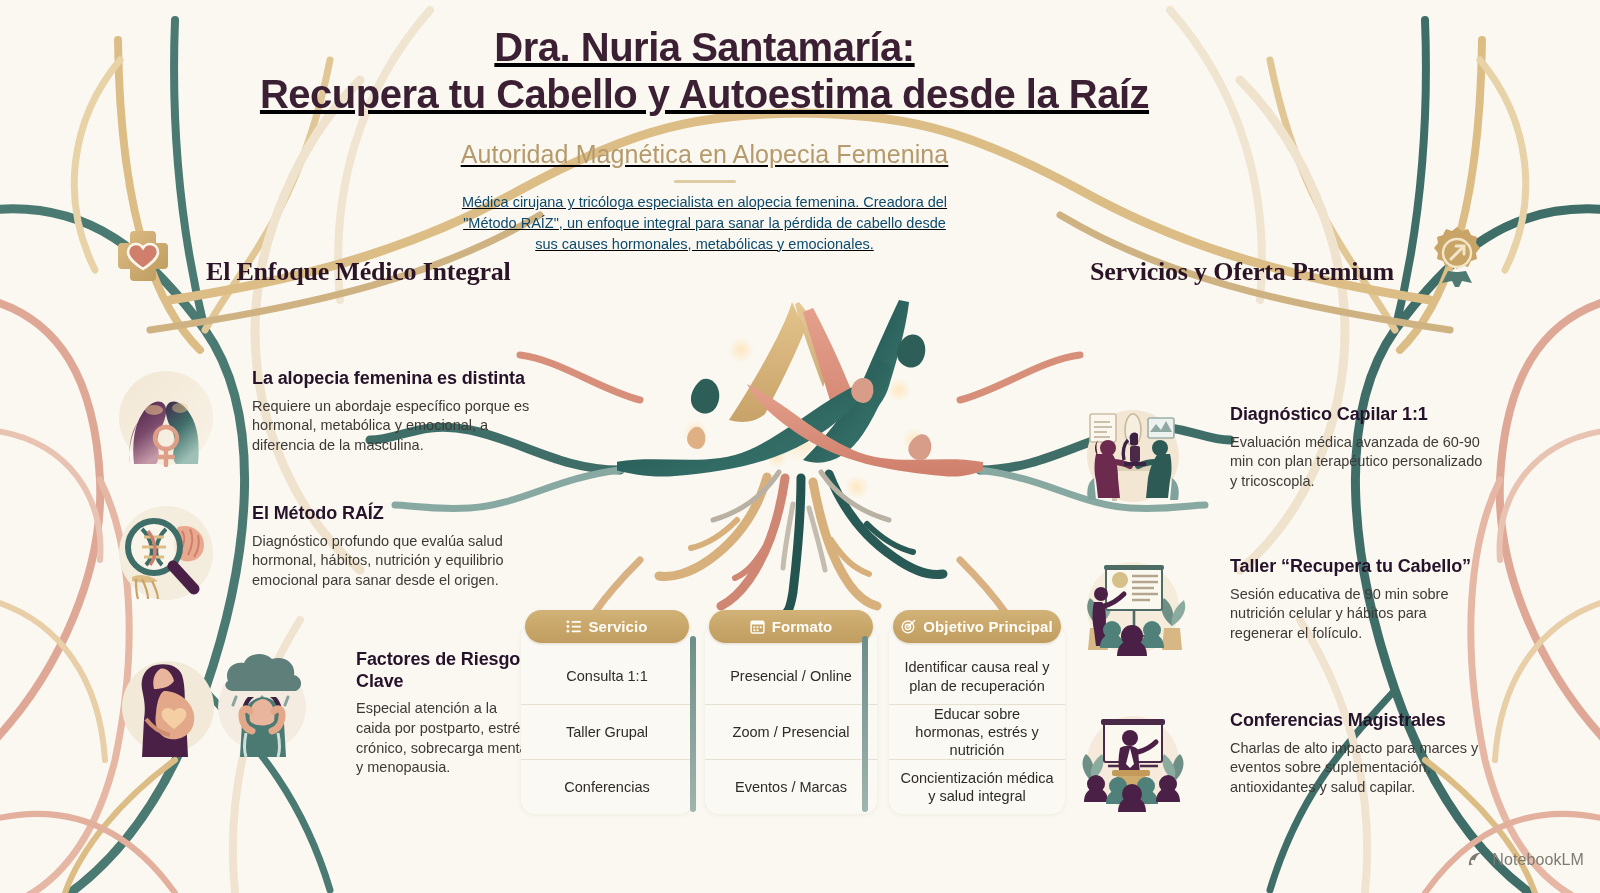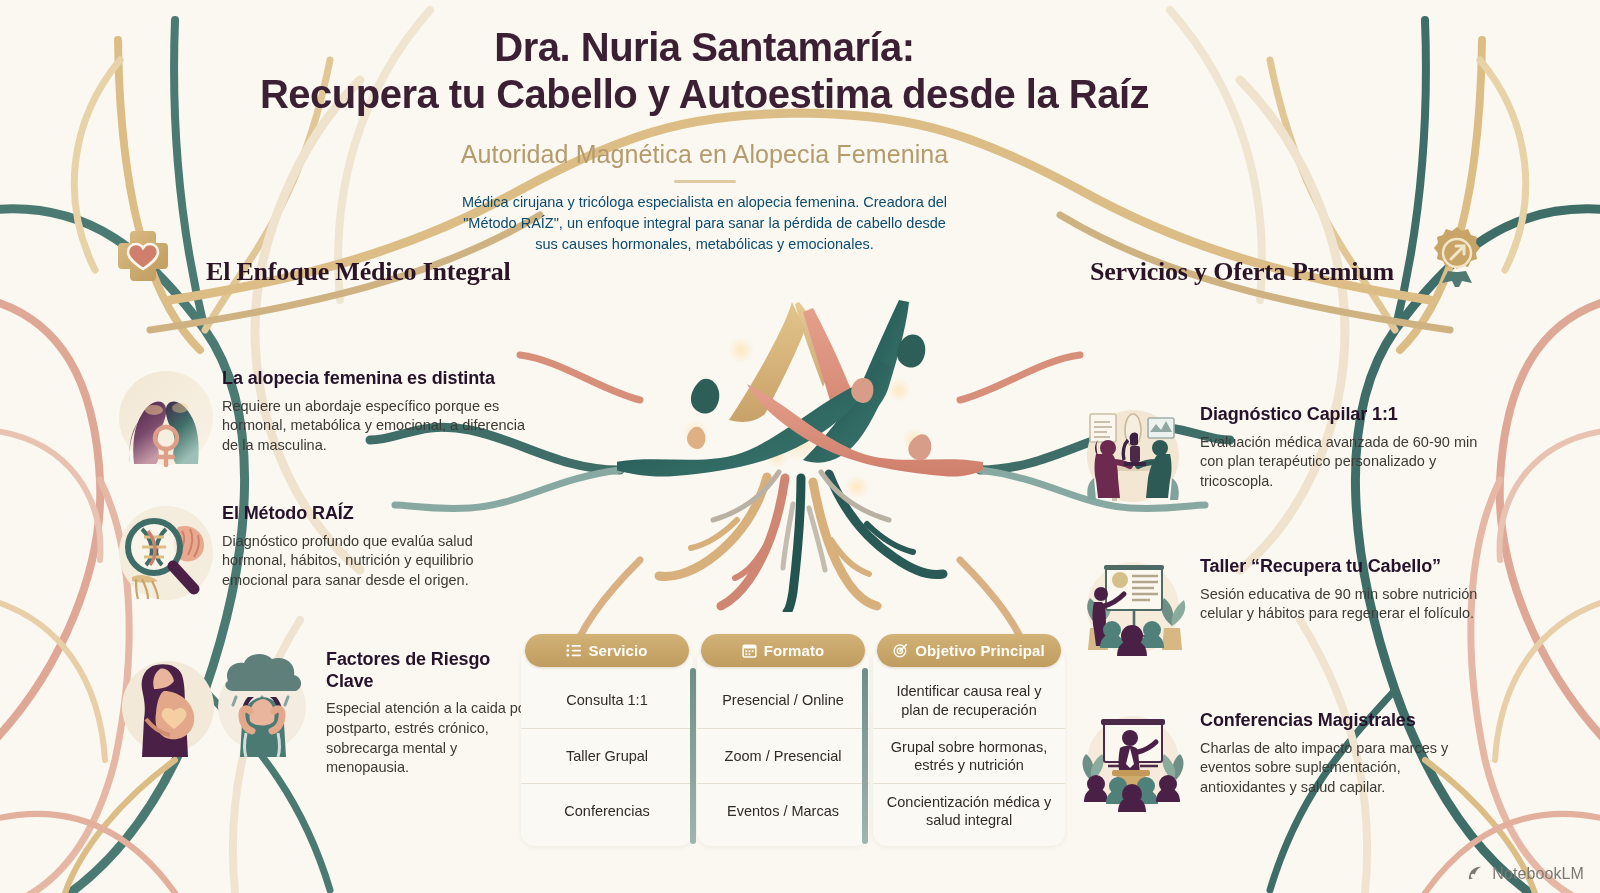--- a/index.html
+++ b/index.html
@@ -8,21 +8,21 @@
     font-family:"Liberation Sans", sans-serif;
     background:#faf7f0;
     position:relative;
   }
   #stage { position:absolute; inset:0; background:#faf8f1; overflow:hidden; }
 
   
   #vines { position:absolute; inset:0; width:1600px; height:893px; pointer-events:none; }
 
   
-  .header { position:absolute; left:0; top:26px; width:1409px; text-align:center; z-index:6; }
+  .header { position:absolute; left:0; top:26px; width:1409px; text-align:center; z-index:6;text-decoration:underline; }
   .title-l1, .title-l2 {
     color:#3b1f33; font-weight:700; letter-spacing:-.5px; line-height:1.08;
   }
   .title-l1 { font-size:40px; }
   .title-l2 { font-size:40px; margin-top:4px; }
   .subtitle {
     margin-top:24px; font-size:25px; color:#b59a6b; font-weight:400; letter-spacing:.1px;
   }
   .hdiv { width:62px; height:3px; background:#ddcba4; border-radius:2px; margin:11px auto 0; }
   .lead {
@@ -35,21 +35,21 @@
   .col-left  { left:112px;  top:225px; width:420px; }
   .col-right { right:112px; top:225px; width:420px; }
 
   .col-head { display:flex; align-items:flex-end; gap:32px;font-family:Liberation Serif, serif; }
   .col-head.right { flex-direction:row-reverse; }
   .col-head-text {
     font-size:26px; font-weight:700; color:#2b1426; line-height:1.16; letter-spacing:-.2px;
   }
   .col-head.right .col-head-text { text-align:right; }
 
-  .item { display:flex; gap:2px; align-items:flex-start; }
+  .item { display:flex; gap:32px; align-items:flex-start; }
   .item-art { flex:0 0 auto; }
   .item-body { padding-top:4px; }
   .item-title {
     font-size:18px; font-weight:700; color:#26122a; line-height:1.2; letter-spacing:-.1px;
   }
   .item-desc {
     margin-top:7px; font-size:14.5px; line-height:1.36; color:#3d3a36;
   }
 
   .col-left  .i1 { margin-top:77px; }
@@ -60,22 +60,22 @@
   .col-right .i3 { margin-top:42px; }
 
   
   .col-right .item-title, .col-right .item-desc { }
 
   
   .emblem { position:absolute; left:617px; top:272px; width:366px; height:340px; z-index:4; }
 
   
   .table-wrap {
-    position:absolute; left:521px; top:634px; width:544px; height:212px; z-index:7;
-    display:flex; gap:4px;
+    position:absolute; left:521px; top:602px; width:544px; height:212px; z-index:7;
+    display:flex; gap:12px;align-items:flex-end;
   }
   .tcol { position:relative; flex:1 1 0; display:flex; flex-direction:column; }
   .tcol.c1 { flex:0 0 172px; }
   .tcol.c2 { flex:0 0 172px; }
   .tcol.c3 { flex:1 1 auto; }
   .tcard {
     position:absolute; left:0; right:0; top:14px; bottom:0;
     background:#fbf9f4; border-radius:14px;
     box-shadow:0 1px 5px rgba(70,55,35,.07);
   }
@@ -97,21 +97,21 @@
   .tcell + .tcell { border-top:1px solid #e6e0d2; }
   .tdivider {
     position:absolute; z-index:5; top:34px; width:6px; height:176px;
     border-radius:4px; background:linear-gradient(180deg,#6d8e88,#9fb5ad);
   }
   .tdivider.d1 { left:169px; }
   .tdivider.d2 { left:341px; }
 
   
   .wm {
-    position:absolute; right:16px; bottom:10px; z-index:9;
+    position:absolute; right:16px; bottom:24px; z-index:9;
     display:flex; align-items:center; gap:7px;
     color:#7d7a73; font-size:16px; letter-spacing:.1px;
   }
 </style>
 </head>
 <body>
 
 <div id="stage">
 
   <svg id="vines" viewBox="0 0 1600 893" preserveAspectRatio="none">
@@ -502,21 +502,21 @@
       <div class="tchip">
         <svg width="15" height="15" viewBox="0 0 16 16">
           <circle cx="7.4" cy="8.4" r="6.2" fill="none" stroke="#fffdf7" stroke-width="1.5"></circle>
           <circle cx="7.4" cy="8.4" r="2.8" fill="none" stroke="#fffdf7" stroke-width="1.5"></circle>
           <path d="M7.4,8.4 L14.4,1.6" stroke="#fffdf7" stroke-width="1.6" stroke-linecap="round"></path>
         </svg>
         <span>Objetivo Principal</span>
       </div>
       <div class="tcells">
         <div class="tcell">Identificar causa real y plan de recuperación</div>
-        <div class="tcell">Grupal sobre hormonas, estrés y nutrición</div>
+        <div class="tcell">Educar sobre hormonas, estrés y nutrición</div>
         <div class="tcell">Concientización médica y salud integral</div>
       </div>
     </div>
 
     <div class="tdivider d1"></div>
     <div class="tdivider d2"></div>
   </div>
 
   <div class="wm">
     <svg width="19" height="19" viewBox="0 0 20 20">

